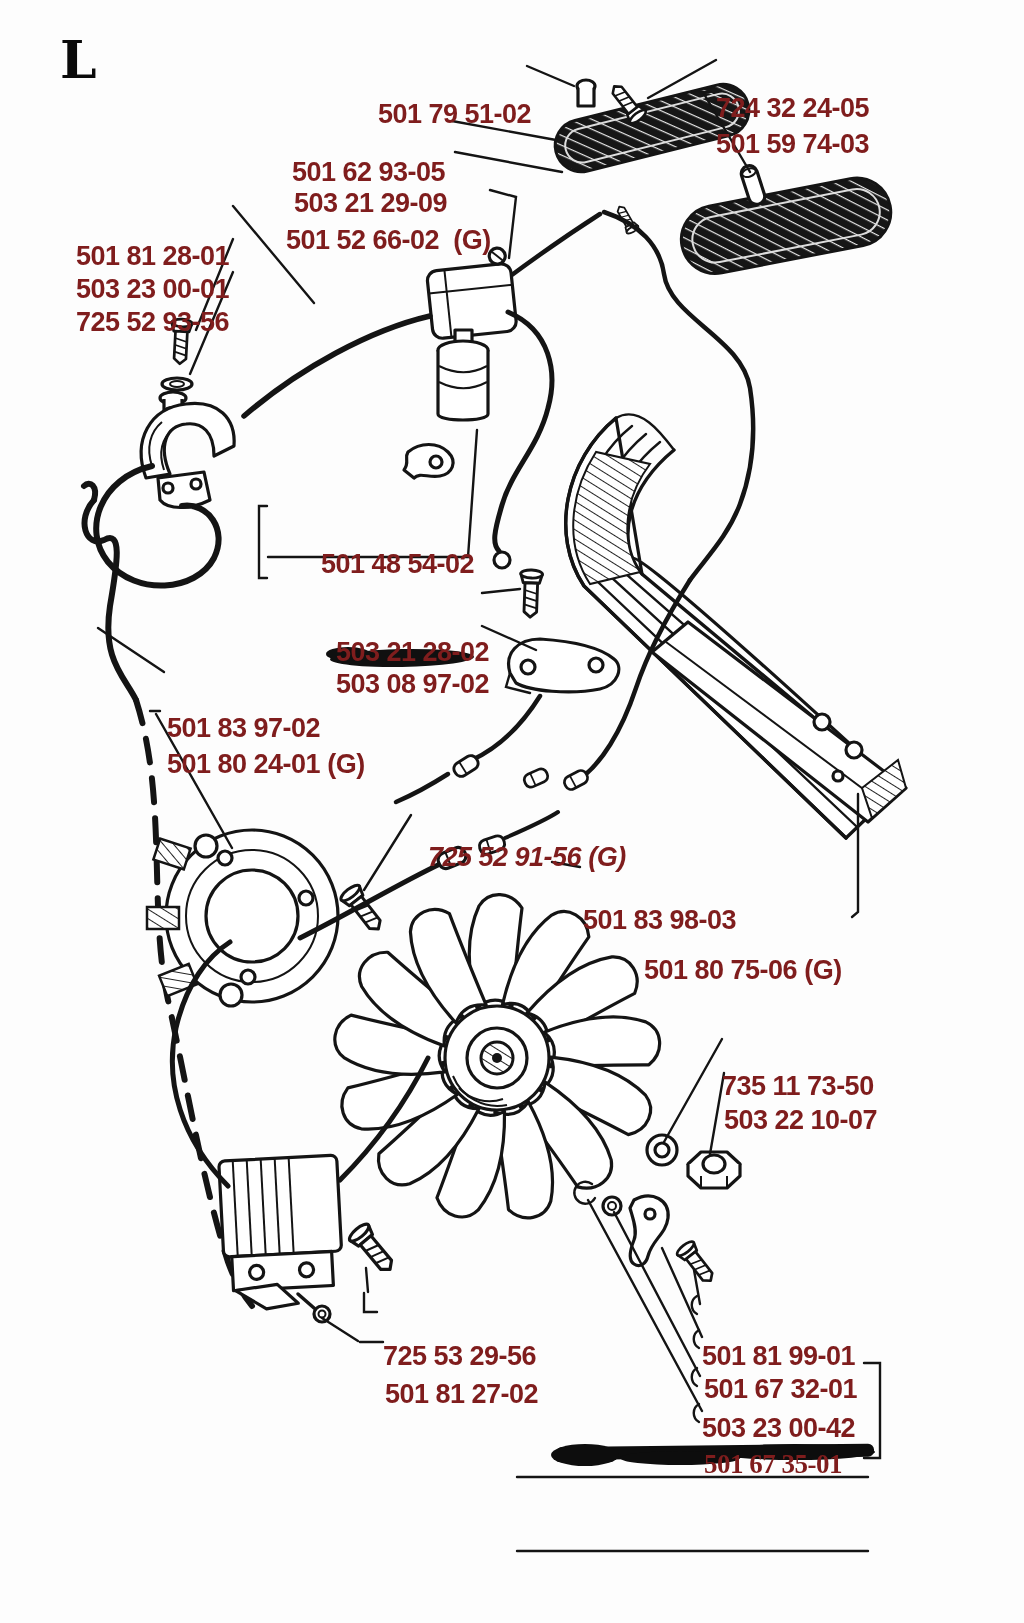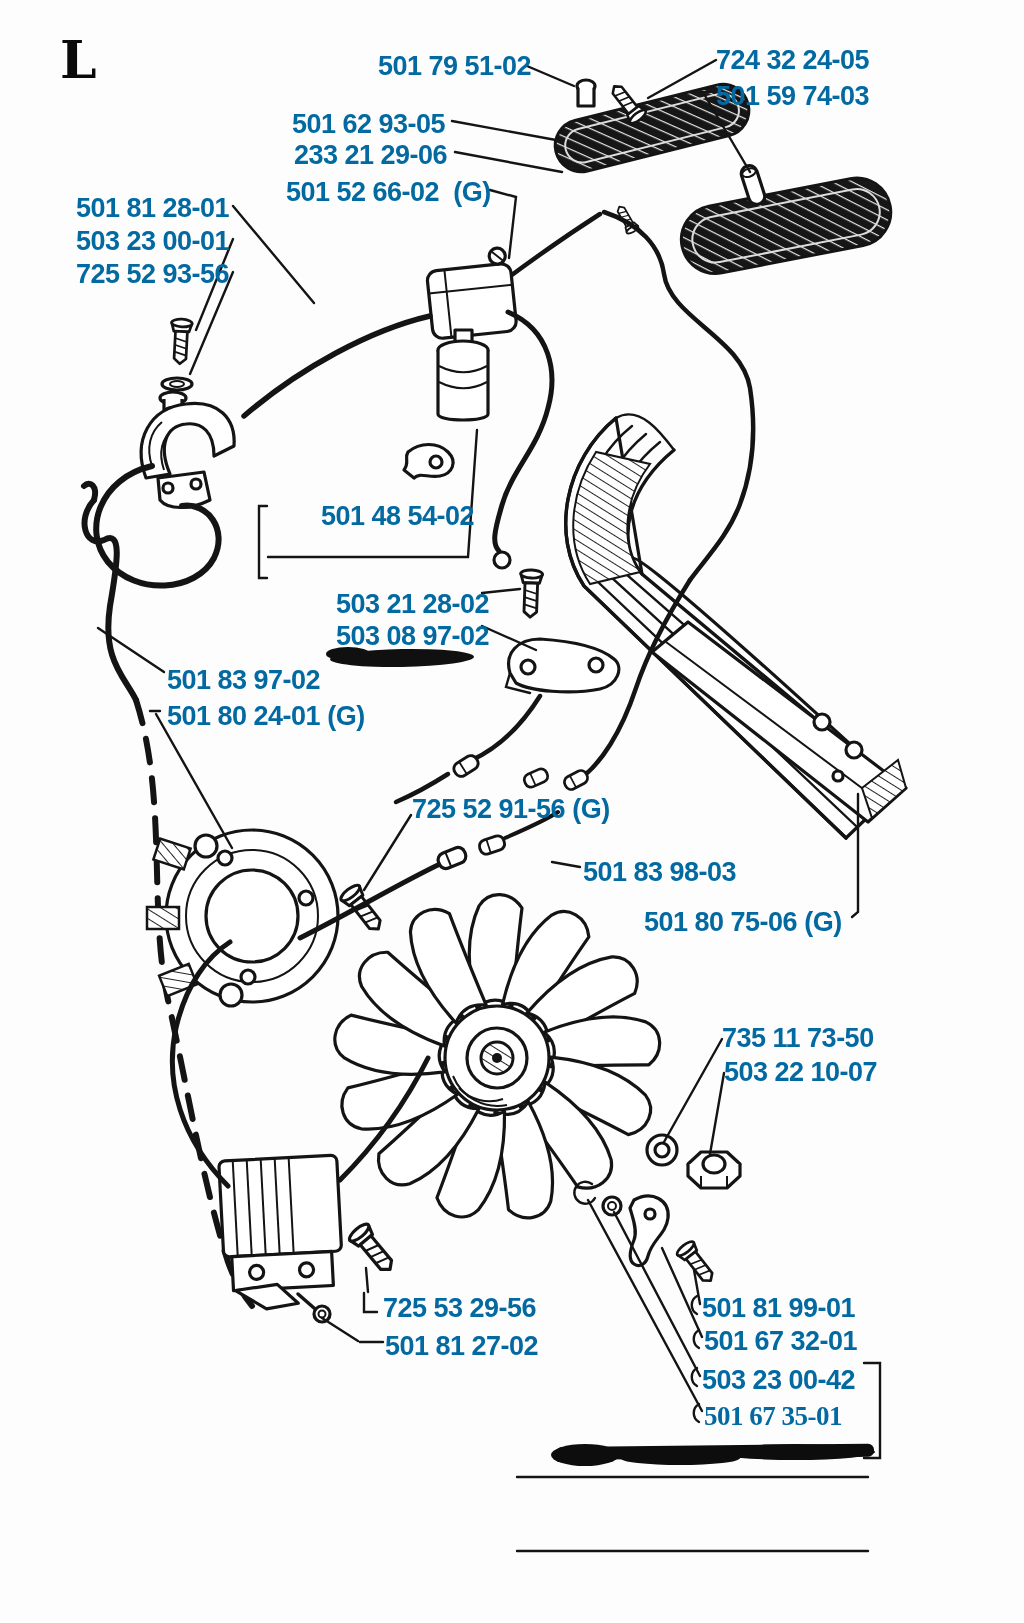--- a/index.html
+++ b/index.html
@@ -1,21 +1,21 @@
 <!DOCTYPE html>
 <html><head>
 <meta charset="utf-8">
 <style>
   * { margin:0; padding:0; box-sizing:border-box; }
   html,body { width:1024px; height:1623px; }
   body { position:relative; background:#fdfdfd; font-family:"Liberation Sans", sans-serif; overflow:hidden; }
   .stage { position:absolute; inset:0; width:1024px; height:1623px; }
   .lbl {
     position:absolute; font-weight:700; font-size:27px; line-height:1.05;
-    color:#0369a1; white-space:pre; letter-spacing:-0.5px;
+    color:#7f1d1d; white-space:pre; letter-spacing:-0.5px;margin-top:48px;
   }
   .letter {
     position:absolute; left:60px; top:34px; font-family:"DejaVu Serif", serif;
     font-weight:700; font-size:52px; color:#0a0a0a; line-height:1;
   }
   svg { position:absolute; left:0; top:0; }
   svg .ln   { stroke:#141414; stroke-width:2.4; fill:none; stroke-linecap:round; }
   svg .pt   { stroke:#141414; stroke-width:3.2; fill:#ffffff; stroke-linejoin:round; }
   svg .thin { stroke:#141414; stroke-width:2; fill:none; }
   svg .wire { stroke:#141414; fill:none; stroke-linecap:round; }
@@ -305,31 +305,31 @@
       <line class="ln" x1="517" y1="1551" x2="868" y2="1551"></line>
     </g>
   </svg>
 
   <div class="letter">L</div>
 
   <div class="lbl" style="left:378px; top:52px;">501 79 51-02</div>
   <div class="lbl" style="left:716px; top:46px;text-align:center;">724 32 24-05</div>
   <div class="lbl" style="left:716px; top:82px;">501 59 74-03</div>
   <div class="lbl" style="left:292px; top:110px;">501 62 93-05</div>
-  <div class="lbl" style="left:294px; top:141px;">233 21 29-06</div>
+  <div class="lbl" style="left:294px; top:141px;">503 21 29-09</div>
   <div class="lbl" style="left:286px; top:178px;">501 52 66-02  (G)</div>
   <div class="lbl" style="left:76px;  top:194px;">501 81 28-01</div>
   <div class="lbl" style="left:76px;  top:227px;">503 23 00-01</div>
   <div class="lbl" style="left:76px;  top:260px;">725 52 93-56</div>
   <div class="lbl" style="left:321px; top:502px;">501 48 54-02</div>
   <div class="lbl" style="left:336px; top:590px;">503 21 28-02</div>
   <div class="lbl" style="left:336px; top:622px;">503 08 97-02</div>
   <div class="lbl" style="left:167px; top:666px;">501 83 97-02</div>
   <div class="lbl" style="left:167px; top:702px;">501 80 24-01 (G)</div>
-  <div class="lbl" style="left:412px; top:795px;">725 52 91-56 (G)</div>
+  <div class="lbl" style="left:428px; top:795px;font-style:italic;">725 52 91-56 (G)</div>
   <div class="lbl" style="left:583px; top:858px;">501 83 98-03</div>
   <div class="lbl" style="left:644px; top:908px;">501 80 75-06 (G)</div>
   <div class="lbl" style="left:722px; top:1024px;">735 11 73-50</div>
   <div class="lbl" style="left:724px; top:1058px;">503 22 10-07</div>
   <div class="lbl" style="left:383px; top:1294px;">725 53 29-56</div>
   <div class="lbl" style="left:385px; top:1332px;">501 81 27-02</div>
   <div class="lbl" style="left:702px; top:1294px;">501 81 99-01</div>
   <div class="lbl" style="left:704px; top:1327px;">501 67 32-01</div>
   <div class="lbl" style="left:702px; top:1366px;">503 23 00-42</div>
   <div class="lbl" style="left:704px; top:1402px;font-family:Liberation Serif, serif;">501 67 35-01</div>

